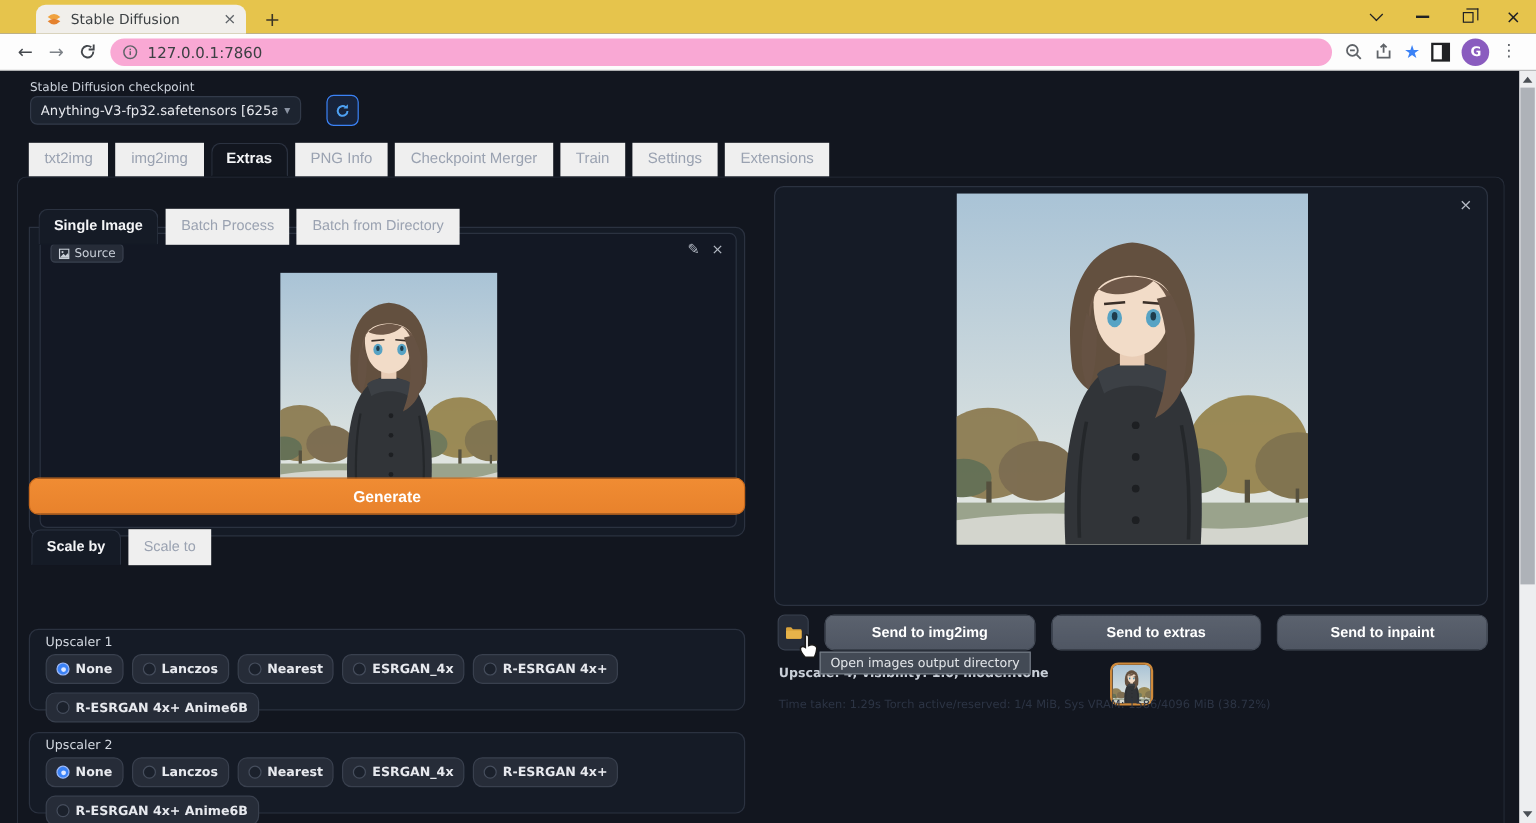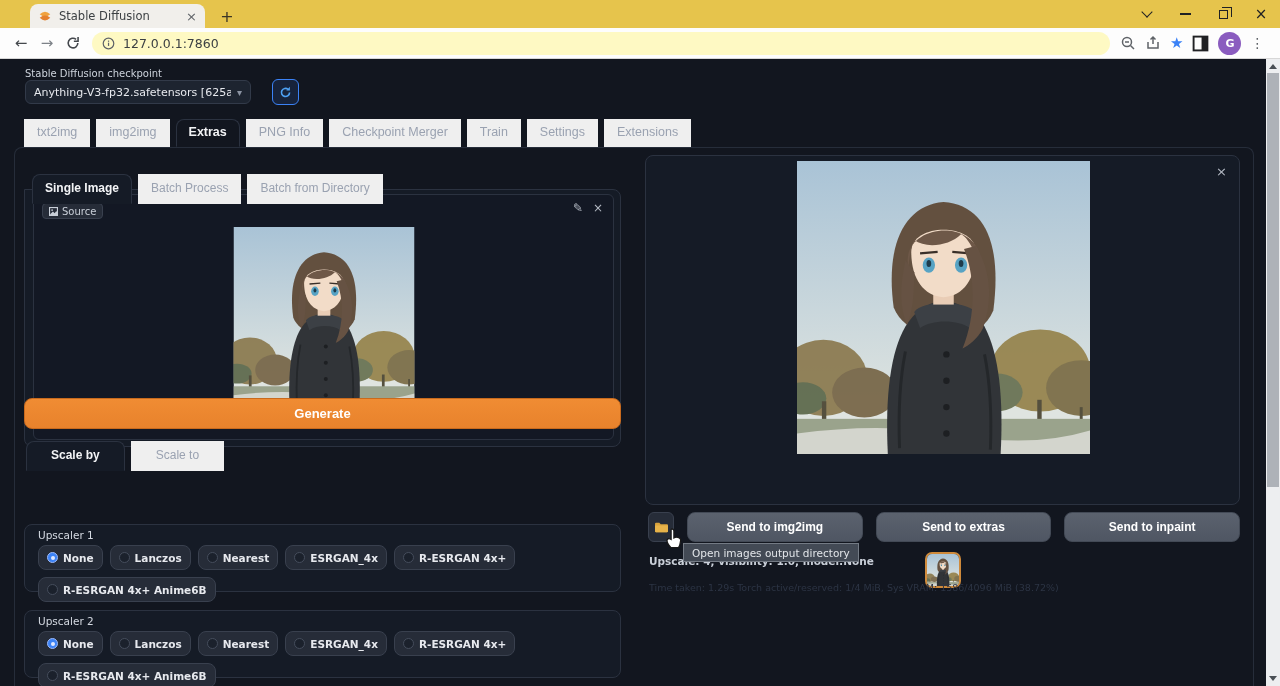--- a/index.html
+++ b/index.html
@@ -18,21 +18,21 @@
   .win-btn { width:38px; height:28px; display:flex; align-items:center; justify-content:center; }
   .chev { width:8px; height:8px; border-right:1.6px solid #202124; border-bottom:1.6px solid #202124; transform:rotate(45deg); margin-top:-4px; }
   .minbar { width:11px; height:1.6px; background:#202124; }
   .restore-sq { width:9px; height:9px; border:1.4px solid #202124; position:relative; background:var(--chrome-yellow); }
   .restore-sq::before { content:""; position:absolute; left:2px; top:-4px; width:9px; height:9px; border:1.4px solid #202124; border-left:none; border-bottom:none; }
   .close-x { font-size:15px; color:#202124; line-height:1; }
 
   #toolbar { position:absolute; left:0; top:28px; width:1280px; height:31px; background:#fdfdfd; border-bottom:1px solid #d7d7d7; display:flex; align-items:center; }
   .nav-ico { font-size:15px; color:#44484d; width:26px; text-align:center; }
   .nav-ico.fwd { color:#7d8288; }
-  .urlbar { height:23px; width:1018px; margin-left:6px; background:#fef9c3; border-radius:12px; display:flex; align-items:center; padding:0 10px; gap:8px; }
+  .urlbar { height:23px; width:1018px; margin-left:6px; background:#f9a8d4; border-radius:12px; display:flex; align-items:center; padding:0 10px; gap:8px; }
   .urlbar .url-text { font-size:12.5px; color:#3c4043; }
   .tb-right { display:flex; align-items:center; gap:9px; margin-left:10px; }
   .star { color:var(--star-blue); font-size:15px; }
   .avatar { width:23px; height:23px; border-radius:50%; background:var(--avatar-purple); color:#fff; font-size:11px; font-weight:bold;
     display:flex; align-items:center; justify-content:center; }
   .dots { font-size:14px; color:#5f6368; }
 
   
   #app { position:absolute; left:0; top:59px; width:1280px; height:627px; background:#12161f; color:#e7e9ee; }
 
@@ -71,21 +71,21 @@
     display:flex; align-items:center; gap:4px; padding:0 6px; font-size:10px; color:#c9cfd8; }
   #dz-actions { position:absolute; right:10px; top:6px; display:flex; gap:10px; color:#b4bac4; }
   #dz-actions span { font-size:12px; }
   #source-img { width:182px; height:181px; }
   #source-img svg, #result-img svg, .thumb-img svg { display:block; width:100%; height:100%; }
 
   #generate-btn { position:absolute; left:24px; top:339px; width:597px; height:31px; background:linear-gradient(180deg,#f08c33,var(--accent-orange));
     border:1px solid #c96a1d; border-radius:8px; color:#fff; font-weight:bold; font-size:13px; display:flex; align-items:center; justify-content:center; }
 
   #scale-tabs { position:absolute; left:26px; top:383px; height:29px; display:flex; gap:6px; align-items:flex-end; z-index:3; }
-  #scale-tabs .tab { font-size:12px; color:#9aa2b1; padding:6px 24px 8px; border:1px solid transparent; }
+  #scale-tabs .tab { font-size:12px; color:#9aa2b1; padding:6px 12px 8px; border:1px solid transparent; }
   #scale-tabs .tab.active { color:#f3f4f6; font-weight:bold; background:#151b26; border:1px solid #2b3240; border-bottom-color:#151b26; border-radius:8px 8px 0 0; }
   #scale-panel { position:absolute; left:24px; top:411px; width:597px; height:49px; background:#151b26; border:1px solid #2b3240; border-radius:0 8px 8px 8px; }
   #resize-block { position:absolute; left:9px; top:3px; width:579px; height:41px; background:#222937; border:1px solid #2b3240; border-radius:6px; }
   #resize-label { position:absolute; left:12px; top:4px; font-size:10.5px; color:#d4d9e1; }
   #resize-value { position:absolute; right:16px; top:-2px; width:72px; height:21px; background:#141925; border:1px solid #323a49; border-radius:7px;
     font-size:11.5px; color:#e7e9ee; display:flex; align-items:center; justify-content:center; }
   #slider-track { position:absolute; left:10px; right:10px; top:25px; height:5px; background:#d8dce1; border-radius:3px; }
   #slider-fill { position:absolute; left:0; top:0; height:5px; background:var(--slider-blue); border-radius:3px 0 0 3px; }
   #slider-thumb { position:absolute; top:-4px; width:13px; height:13px; border-radius:50%; background:var(--slider-blue); }
 

